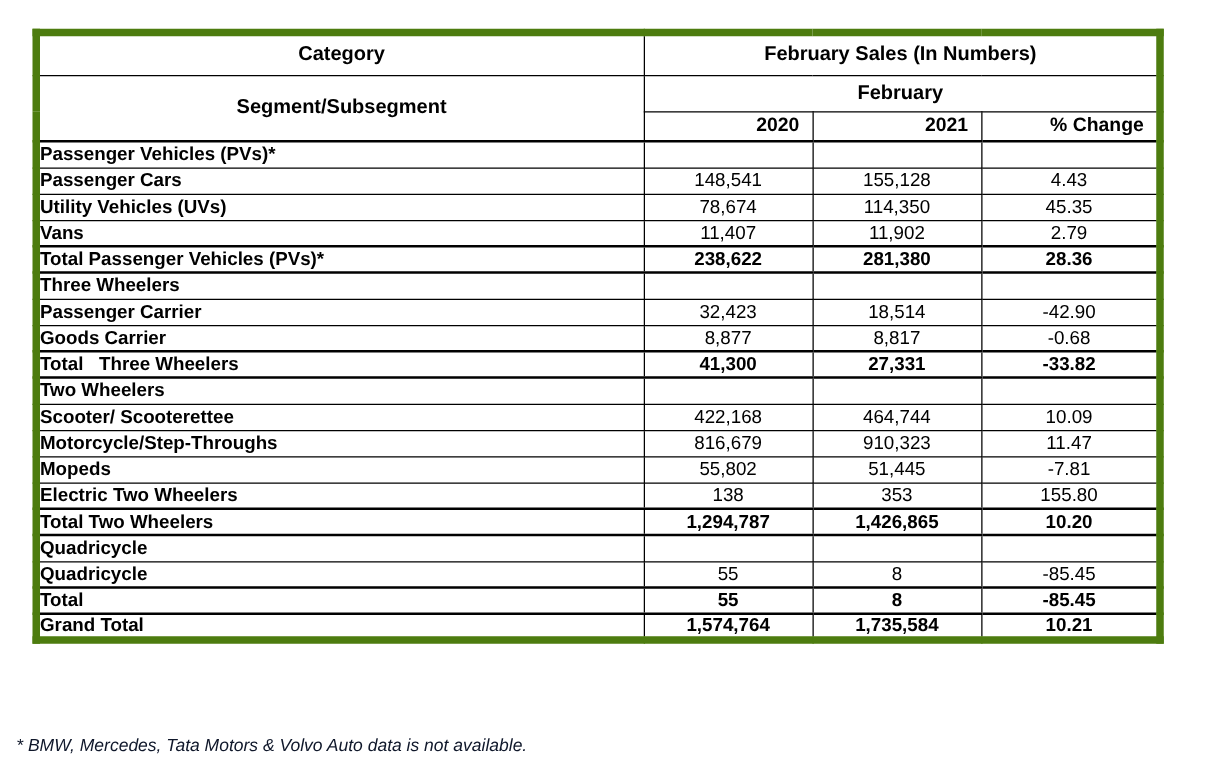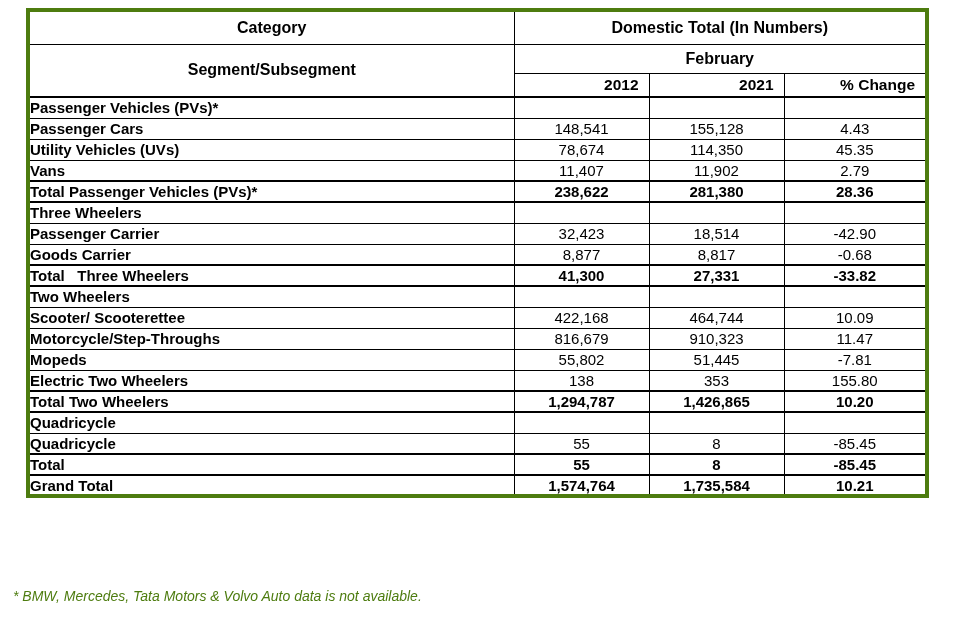--- a/index.html
+++ b/index.html
@@ -8,25 +8,25 @@
     width: 975px;
     height: 619px;
     background: #ffffff;
     font-family: "Liberation Sans", sans-serif;
     color: #000000;
     overflow: hidden;
   }
   table.sales {
     position: absolute;
     left: 26px;
-    top: 8px;
+    top: 23px;
     width: 899px;
     border-collapse: collapse;
     table-layout: fixed;
-    border: 4px solid #4d7c0f;
+    border: 6px solid #4d7c0f;
   }
   table.sales th, table.sales td {
     border: 1px solid #000000;
     padding: 0;
     vertical-align: middle;
     overflow: hidden;
   }
   thead th {
     font-weight: bold;
     font-size: 16px;
@@ -54,46 +54,46 @@
     padding-right: 10px;
   }
   tr.section td, tr.total td { font-weight: bold; }
   tr.total td { border-top-width: 2px; border-bottom-width: 2px; }
   .footnote {
     position: absolute;
     left: 13px;
     top: 588px;
     font-style: italic;
     font-size: 14px;
-    color: #4d7c0f;
+    color: #0f172a;
   }
 </style>
 </head>
 <body>
 
 <div class="canvas">
 
   <table class="sales">
     <colgroup>
       <col style="width:486px">
       <col style="width:135px">
       <col style="width:135px">
       <col style="width:143px">
     </colgroup>
     <thead>
       <tr class="hrow1">
         <th>Category</th>
-        <th colspan="3">Domestic Total (In Numbers)</th>
+        <th colspan="3">February Sales (In Numbers)</th>
       </tr>
       <tr class="hrow2">
         <th rowspan="2">Segment/Subsegment</th>
         <th colspan="3">February</th>
       </tr>
       <tr class="hrow3">
-        <th>2012</th>
+        <th>2020</th>
         <th>2021</th>
         <th>% Change</th>
       </tr>
     </thead>
     <tbody>
         <tr class="section">
           <td class="c-label">Passenger Vehicles (PVs)*</td>
           <td class="c-num"></td>
           <td class="c-num"></td>
           <td class="c-num"></td>

